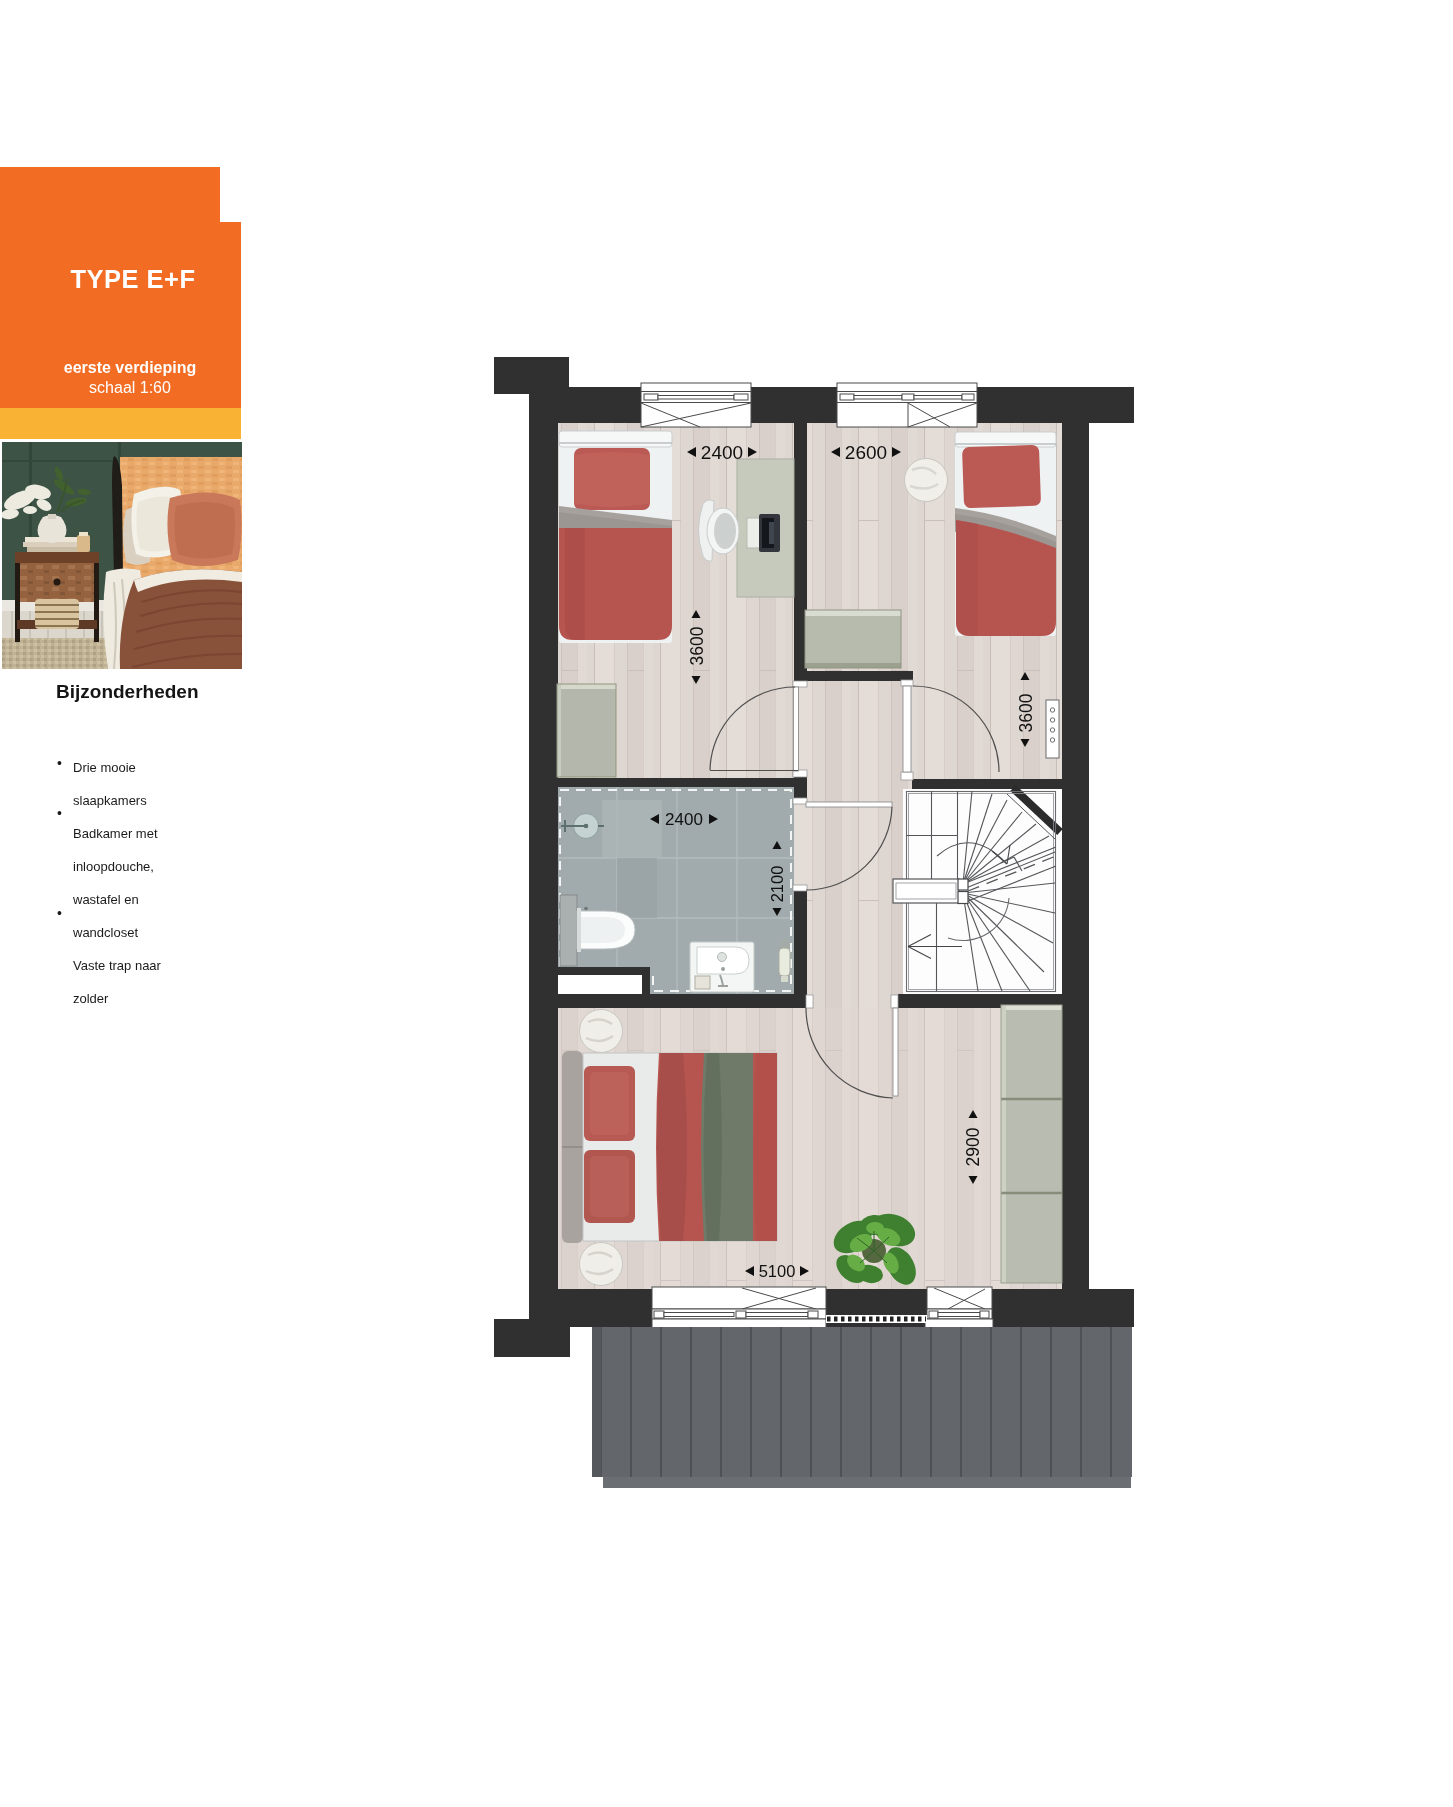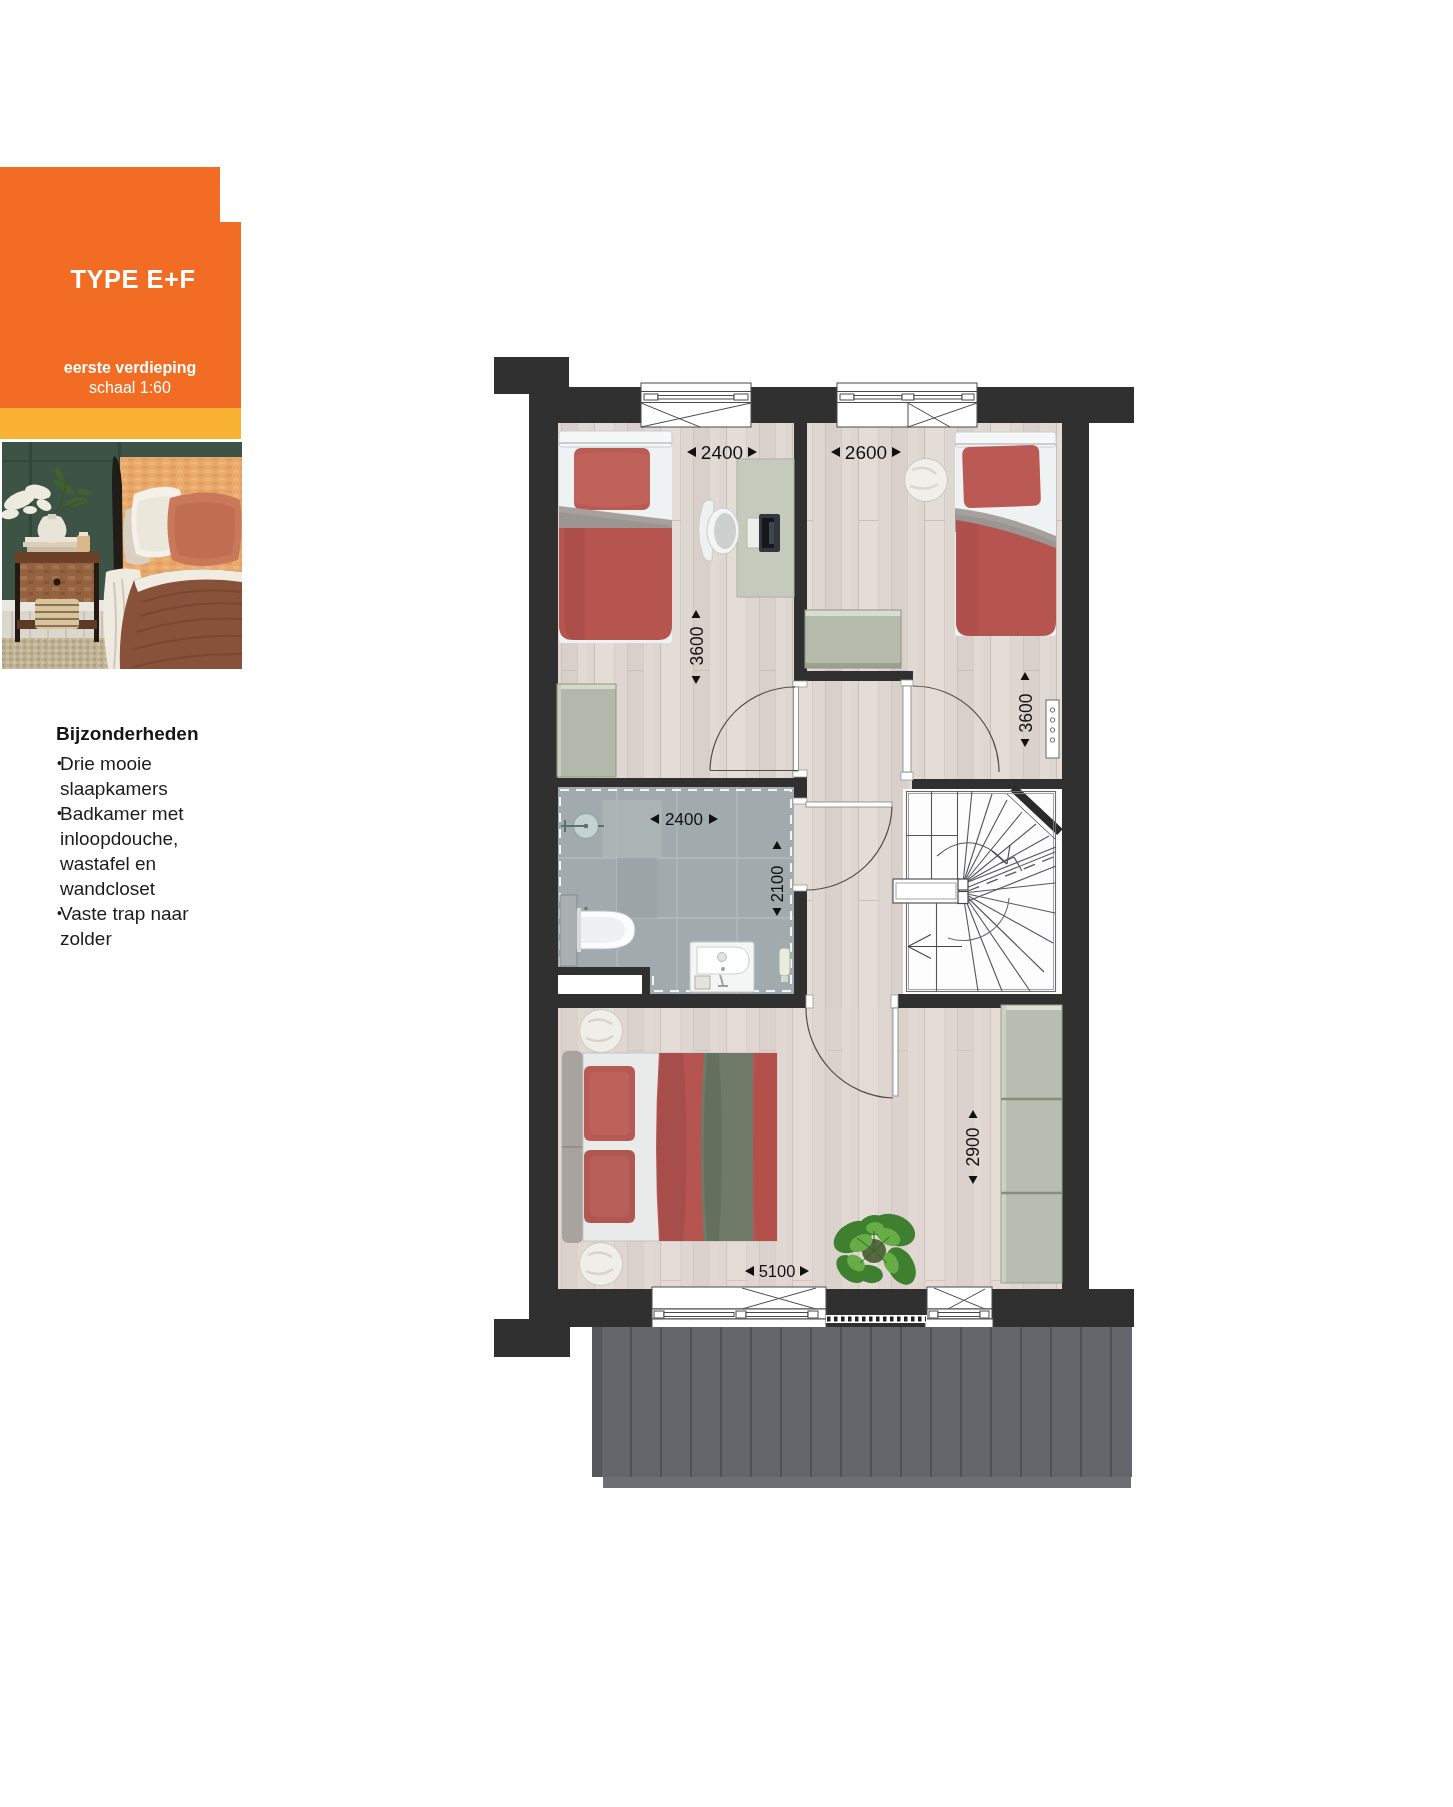--- a/index.html
+++ b/index.html
@@ -116,23 +116,23 @@
       <rect x="4" y="3" width="3" height="3" fill="#d3c8a9" opacity=".7"></rect>
     </pattern>
     <pattern id="patina" width="16" height="11" patternUnits="userSpaceOnUse">
       <rect x="2" y="2" width="7" height="4" fill="#c89a6a" opacity=".55"></rect>
       <rect x="10" y="7" width="5" height="3" fill="#5d3a26" opacity=".55"></rect>
     </pattern>
   </defs>
 </svg>
 </div>
 
-<div class="abs" style="left:56px;top:723px;font-size:19px;font-weight:bold;color:#151515;">Bijzonderheden</div>
-
-<div class="abs" style="left:60px;top:751px;width:200px;font-size:19px;color:#1b1b1b;line-height:25px;">Drie mooie<br>slaapkamers<br>Badkamer met<br>inloopdouche,<br>wastafel en<br>wandcloset<br>Vaste trap naar<br>zolder</div>
+<div class="abs" style="left:56px;top:681px;font-size:19px;font-weight:bold;color:#151515;">Bijzonderheden</div>
+
+<div class="abs" style="left:73px;top:751px;width:200px;font-size:13px;color:#1b1b1b;line-height:33px;">Drie mooie<br>slaapkamers<br>Badkamer met<br>inloopdouche,<br>wastafel en<br>wandcloset<br>Vaste trap naar<br>zolder</div>
 
 <div class="abs" style="left:57px;top:751px;font-size:14px;color:#1b1b1b;line-height:25px;">•<br><br>•<br><br><br><br>•</div>
 
 <svg class="abs" style="left:0;top:0" width="1453" height="1807" viewBox="0 0 1453 1807" xmlns="http://www.w3.org/2000/svg">
 <defs>
   <pattern id="wood" width="66" height="380" patternUnits="userSpaceOnUse">
     <rect width="66" height="380" fill="#ded6d1"></rect>
     <rect x="1" width="19" height="380" fill="#e4dcd7"></rect>
     <rect x="34" width="15" height="380" fill="#d9d0cb"></rect>
     <rect x="50" width="9" height="380" fill="#e1d9d4"></rect>

